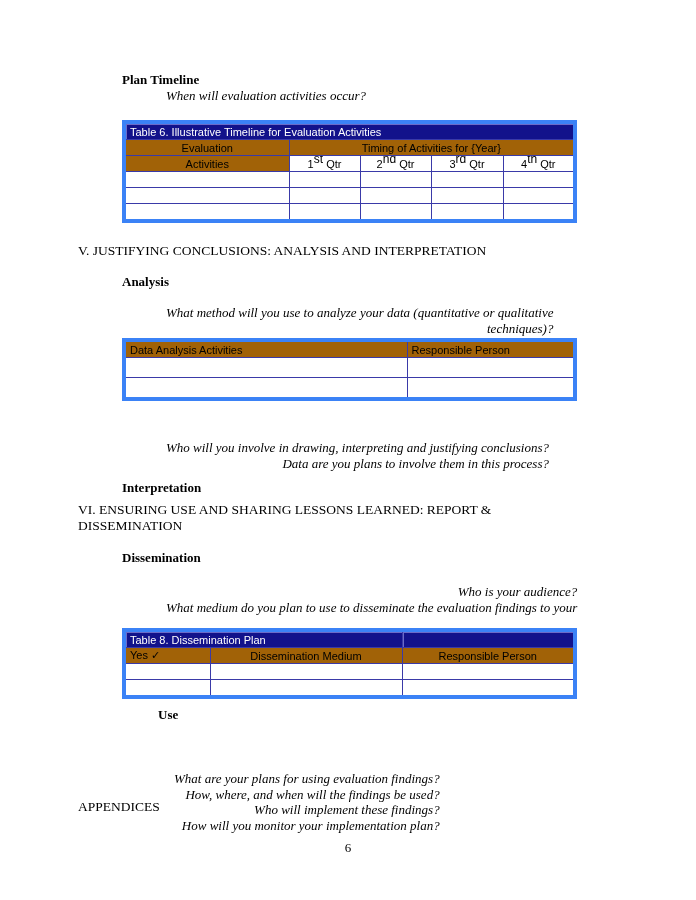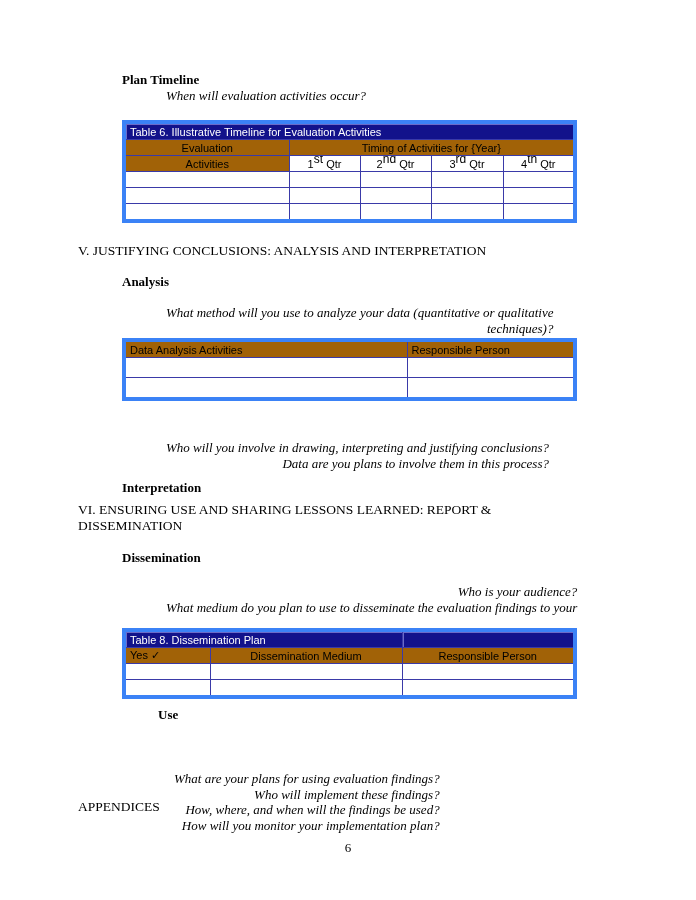--- a/index.html
+++ b/index.html
@@ -175,22 +175,22 @@
           <td></td>
           <td></td>
           <td></td>
         </tr>
   </tbody>
     </table>
 
   <div class="abs h-sub" style="left:122px; top:707px;margin-left:36px;">Use</div>
   <div class="abs q-block" style="left:174px; top:723px;margin-top:48px;">
     <div class="q-line">What are your plans for using evaluation findings?</div>
+    <div class="q-line">How, where, and when will the findings be used?</div>
     <div class="q-line">Who will implement these findings?</div>
-    <div class="q-line">How, where, and when will the findings be used?</div>
     <div class="q-line">How will you monitor your implementation plan?</div>
   </div>
 
   <div class="abs h-section" style="left:78px; top:799px;">APPENDICES</div>
 
   <div class="abs page-num" style="left:0; right:0; top:840px;">6</div>
 
 </div>
 
 </body></html>

